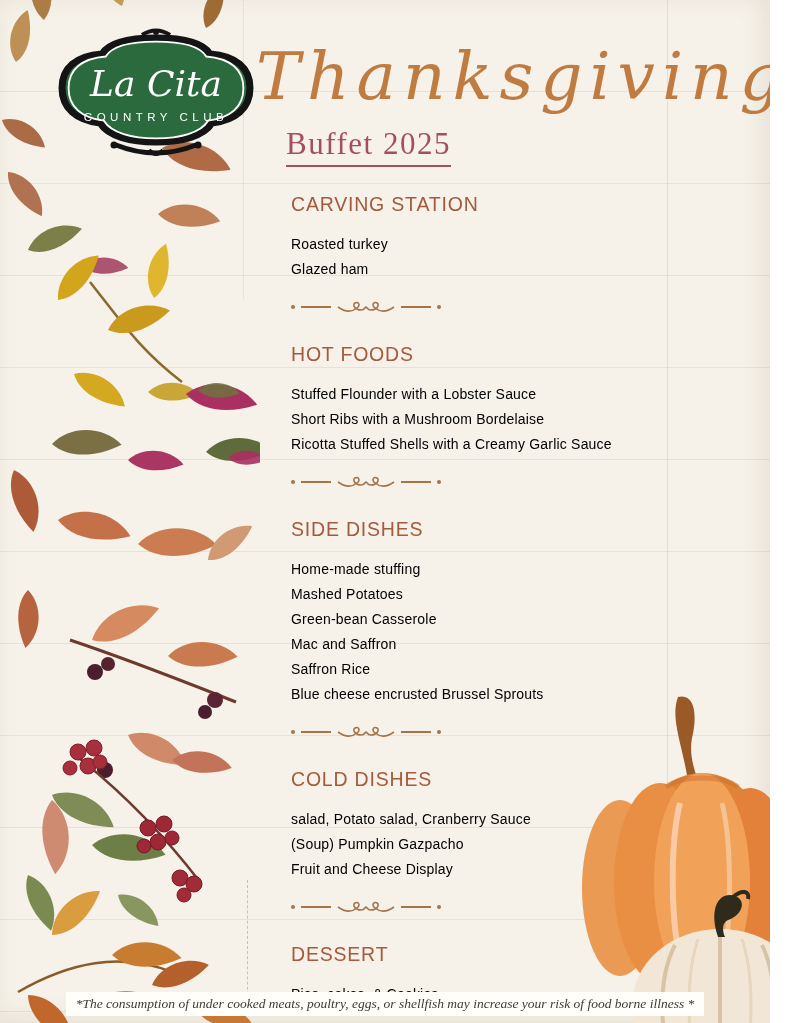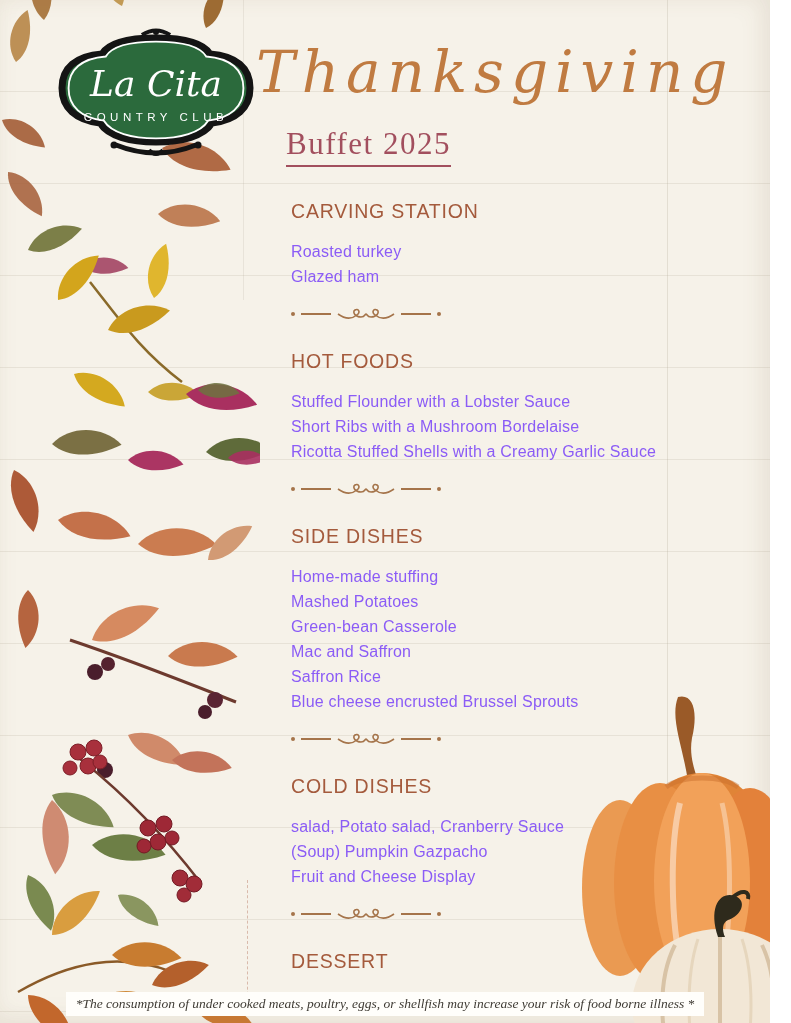--- a/index.html
+++ b/index.html
@@ -22,40 +22,40 @@
   .vline.v3{left:247px;top:880px;height:130px;background:none;border-left:1px dashed rgba(170,95,70,.38);}
 
   .foliage{position:absolute;left:0;top:0;}
   .pumpkins{position:absolute;right:0;bottom:0;}
 
   .logo{position:absolute;left:46px;top:28px;}
 
   .title-script{
     position:absolute;left:256px;top:38px;width:460px;
     font-family:"DejaVu Serif", serif;
-    font-style:italic;font-size:58px;letter-spacing:7px;
+    font-style:italic;font-size:66px;letter-spacing:7px;
     color:#c07b41;white-space:nowrap;
   }
   .title-sub{
     position:absolute;left:286px;top:126px;
     font-family:"Liberation Serif", serif;
     font-size:31px;letter-spacing:1.5px;
     color:#a24f5e;
     border-bottom:2px solid #a24f5e;padding-bottom:3px;
   }
 
   .menu{position:absolute;left:291px;top:190px;width:440px;}
   .section-heading{
     font-size:19.5px;letter-spacing:.8px;color:#a45a3c;
     font-weight:500;margin:28px 0 16px 0;
   }
-  .section:first-child .section-heading{margin-top:10px;}
+  .section:first-child .section-heading{margin-top:3px;}
   .menu-item{
-    font-size:16px;line-height:25px;letter-spacing:.2px;
-    color:#8b5cf6;
+    font-size:14px;line-height:25px;letter-spacing:.2px;
+    color:#000000;
   }
   .divider{
     display:flex;align-items:center;gap:6px;
     width:150px;margin:17px 0 1px 0;color:#a5744a;
   }
   .divider .dot{width:4px;height:4px;border-radius:50%;background:#a5744a;}
   .divider .line{flex:1;height:1.6px;background:#a5744a;}
   .divider svg{flex:0 0 auto;}
 
   .footer{

